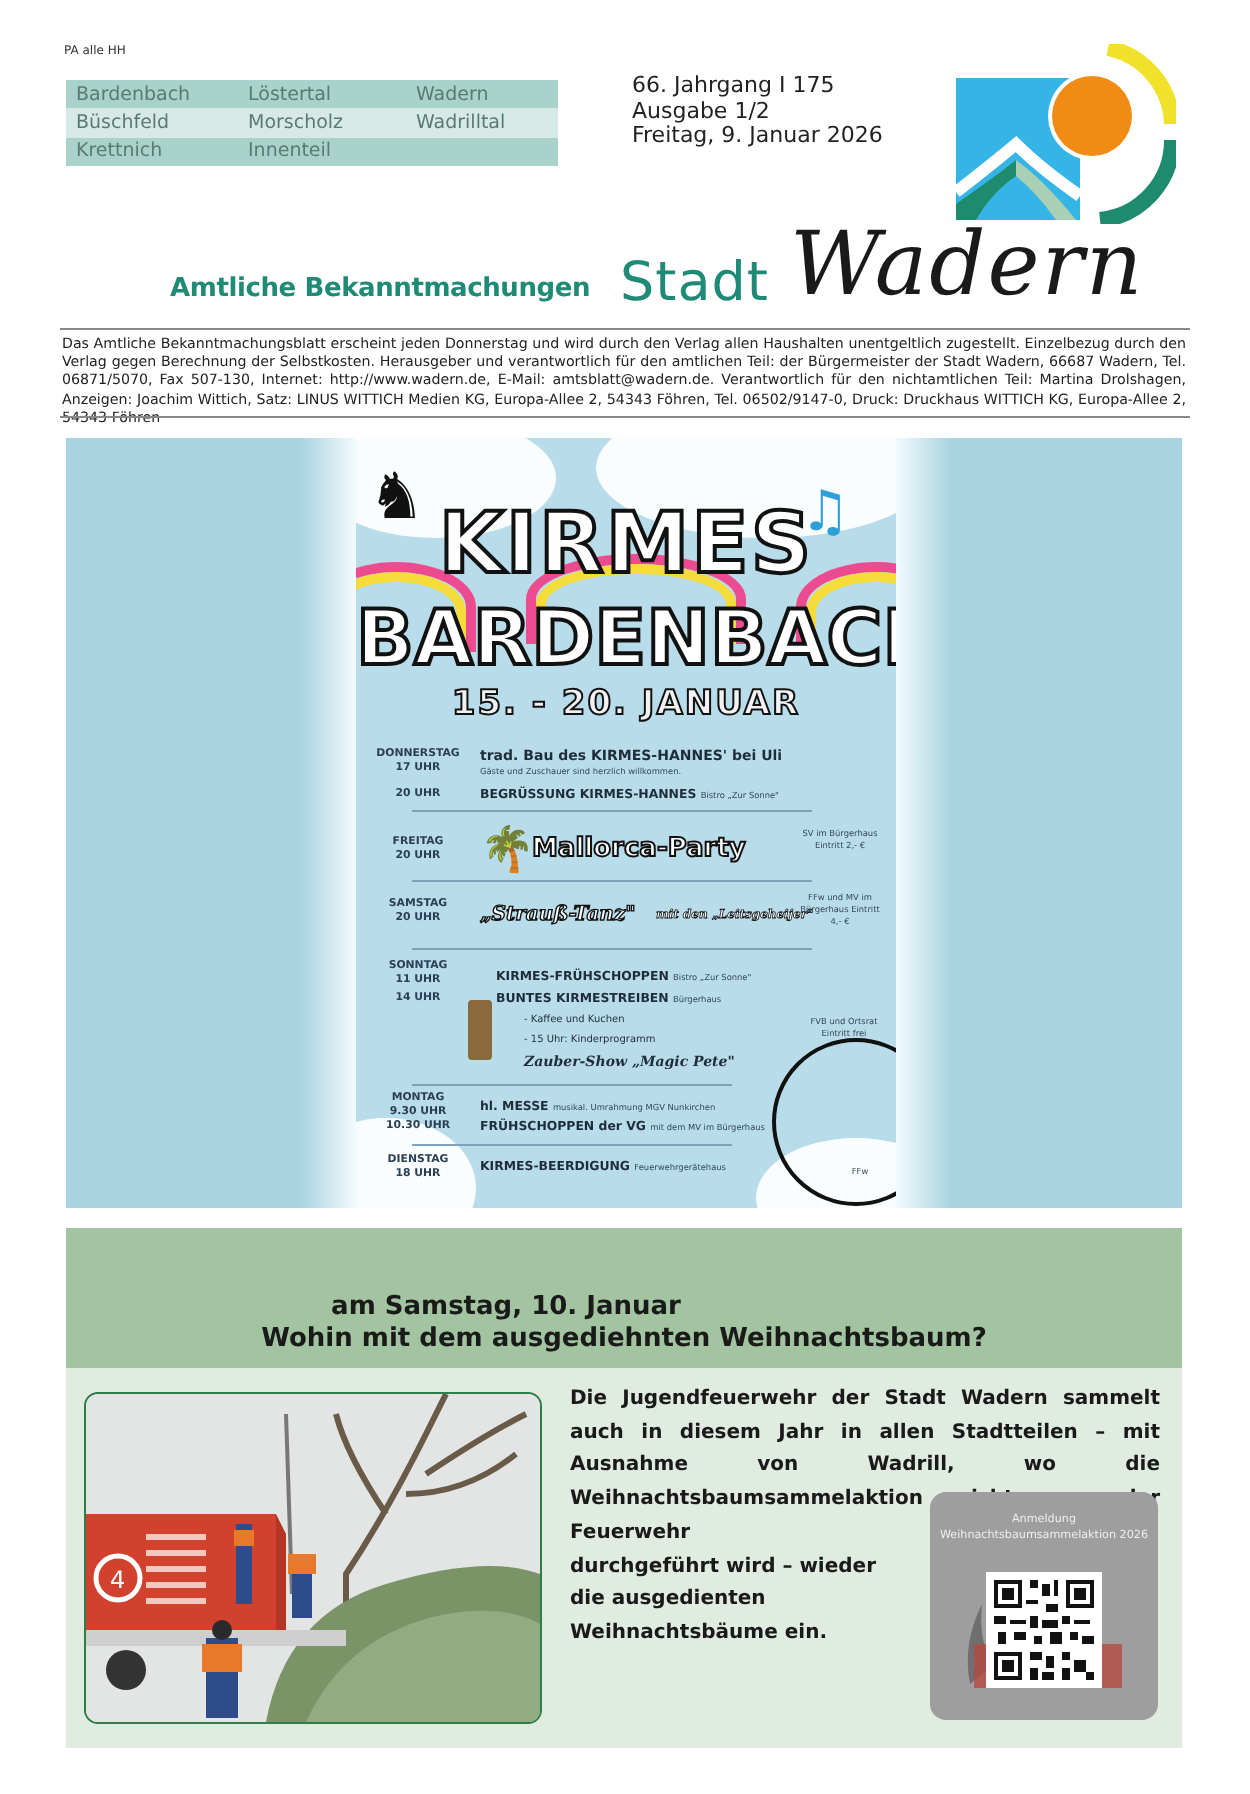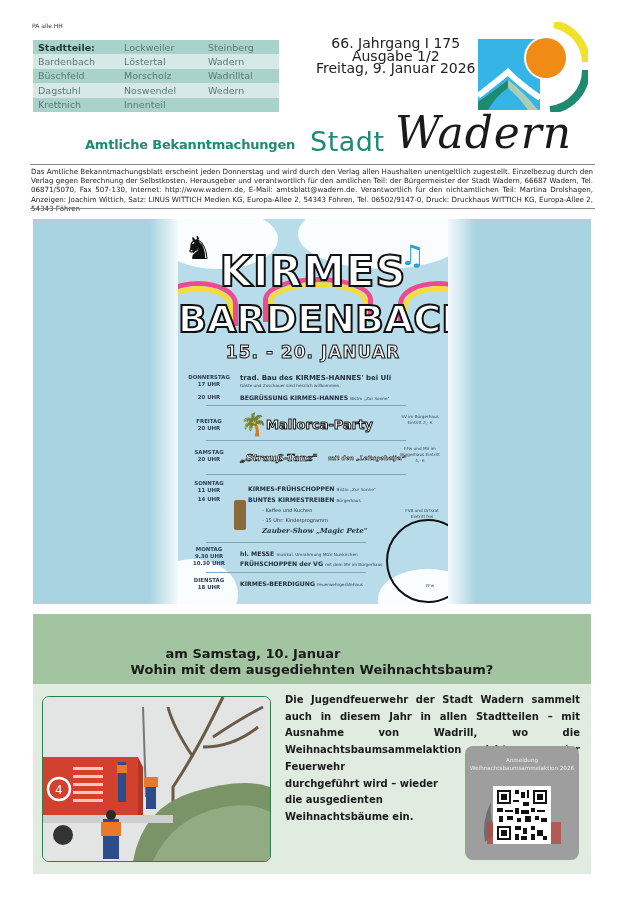--- a/index.html
+++ b/index.html
@@ -11,21 +11,21 @@
   .districts { left:33px; top:40px; width:246px; }
   .districts .row { display:flex; height:14.4px; align-items:center; font-size:9.5px; color:#5b7a73; }
   .districts .row:nth-child(odd) { background:#a9d2cb; }
   .districts .row:nth-child(even) { background:#d6e9e6; }
   .districts .row span { display:block; }
   .districts .c1 { width:86px; padding-left:5px; }
   .districts .c2 { width:84px; }
   .districts .c3 { width:70px; }
   .districts .head { color:#1f3532; font-weight:bold; }
 
-  .issue { left:316px; top:37px; font-size:14px; line-height:12.5px; color:#222;text-align:center; }
+  .issue { left:316px; top:37px; font-size:11px; line-height:12.5px; color:#222; }
   .issue div { white-space:nowrap; }
 
   .logo { left:478px; top:22px; width:110px; height:90px; }
 
   .amtl { left:85px; top:137px; font-size:13px; font-weight:bold; color:#1f8a76; font-family:"DejaVu Sans", sans-serif; letter-spacing:-0.2px;text-align:center; }
   .stadt { left:310px; top:126px; font-size:27px; color:#1f8a76; font-family:"DejaVu Sans", sans-serif; letter-spacing:0.5px; }
   .wadern { left:395px; top:107px; font-size:44px; color:#1a1a1a; font-family:"DejaVu Serif", serif; font-style:italic; letter-spacing:1px; }
 
   .rule1 { left:30px; top:164px; width:565px; height:1px; background:#888; }
   .imprint { left:31px; top:167px; width:562px; font-size:7.1px; line-height:9.2px; color:#222; text-align:justify; }
@@ -70,38 +70,28 @@
   .qrcap { position:absolute; left:0; top:10px; width:114px; text-align:center; font-size:5.6px; line-height:8px; color:#eeeeee; }
   .qrbox { position:absolute; left:28px; top:40px; width:58px; height:58px; background:#fff; border-radius:3px; }
 </style>
 </head>
 <body>
 
 <div class="abs pa">PA alle HH</div>
 
 <div class="abs districts">
   <div class="row">
-    <span class="c1 head">Stadtteile:</span>
-    <span class="c2">Lockweiler</span>
-    <span class="c3">Steinberg</span>
-  </div>
-  <div class="row">
     <span class="c1">Bardenbach</span>
     <span class="c2">Löstertal</span>
     <span class="c3">Wadern</span>
   </div>
   <div class="row">
     <span class="c1">Büschfeld</span>
     <span class="c2">Morscholz</span>
     <span class="c3">Wadrilltal</span>
-  </div>
-  <div class="row">
-    <span class="c1">Dagstuhl</span>
-    <span class="c2">Noswendel</span>
-    <span class="c3">Wedern</span>
   </div>
   <div class="row">
     <span class="c1">Krettnich</span>
     <span class="c2">Innenteil</span>
     <span class="c3"></span>
   </div>
 </div>
 
 <div class="abs issue">
   <div>66. Jahrgang I 175</div>

